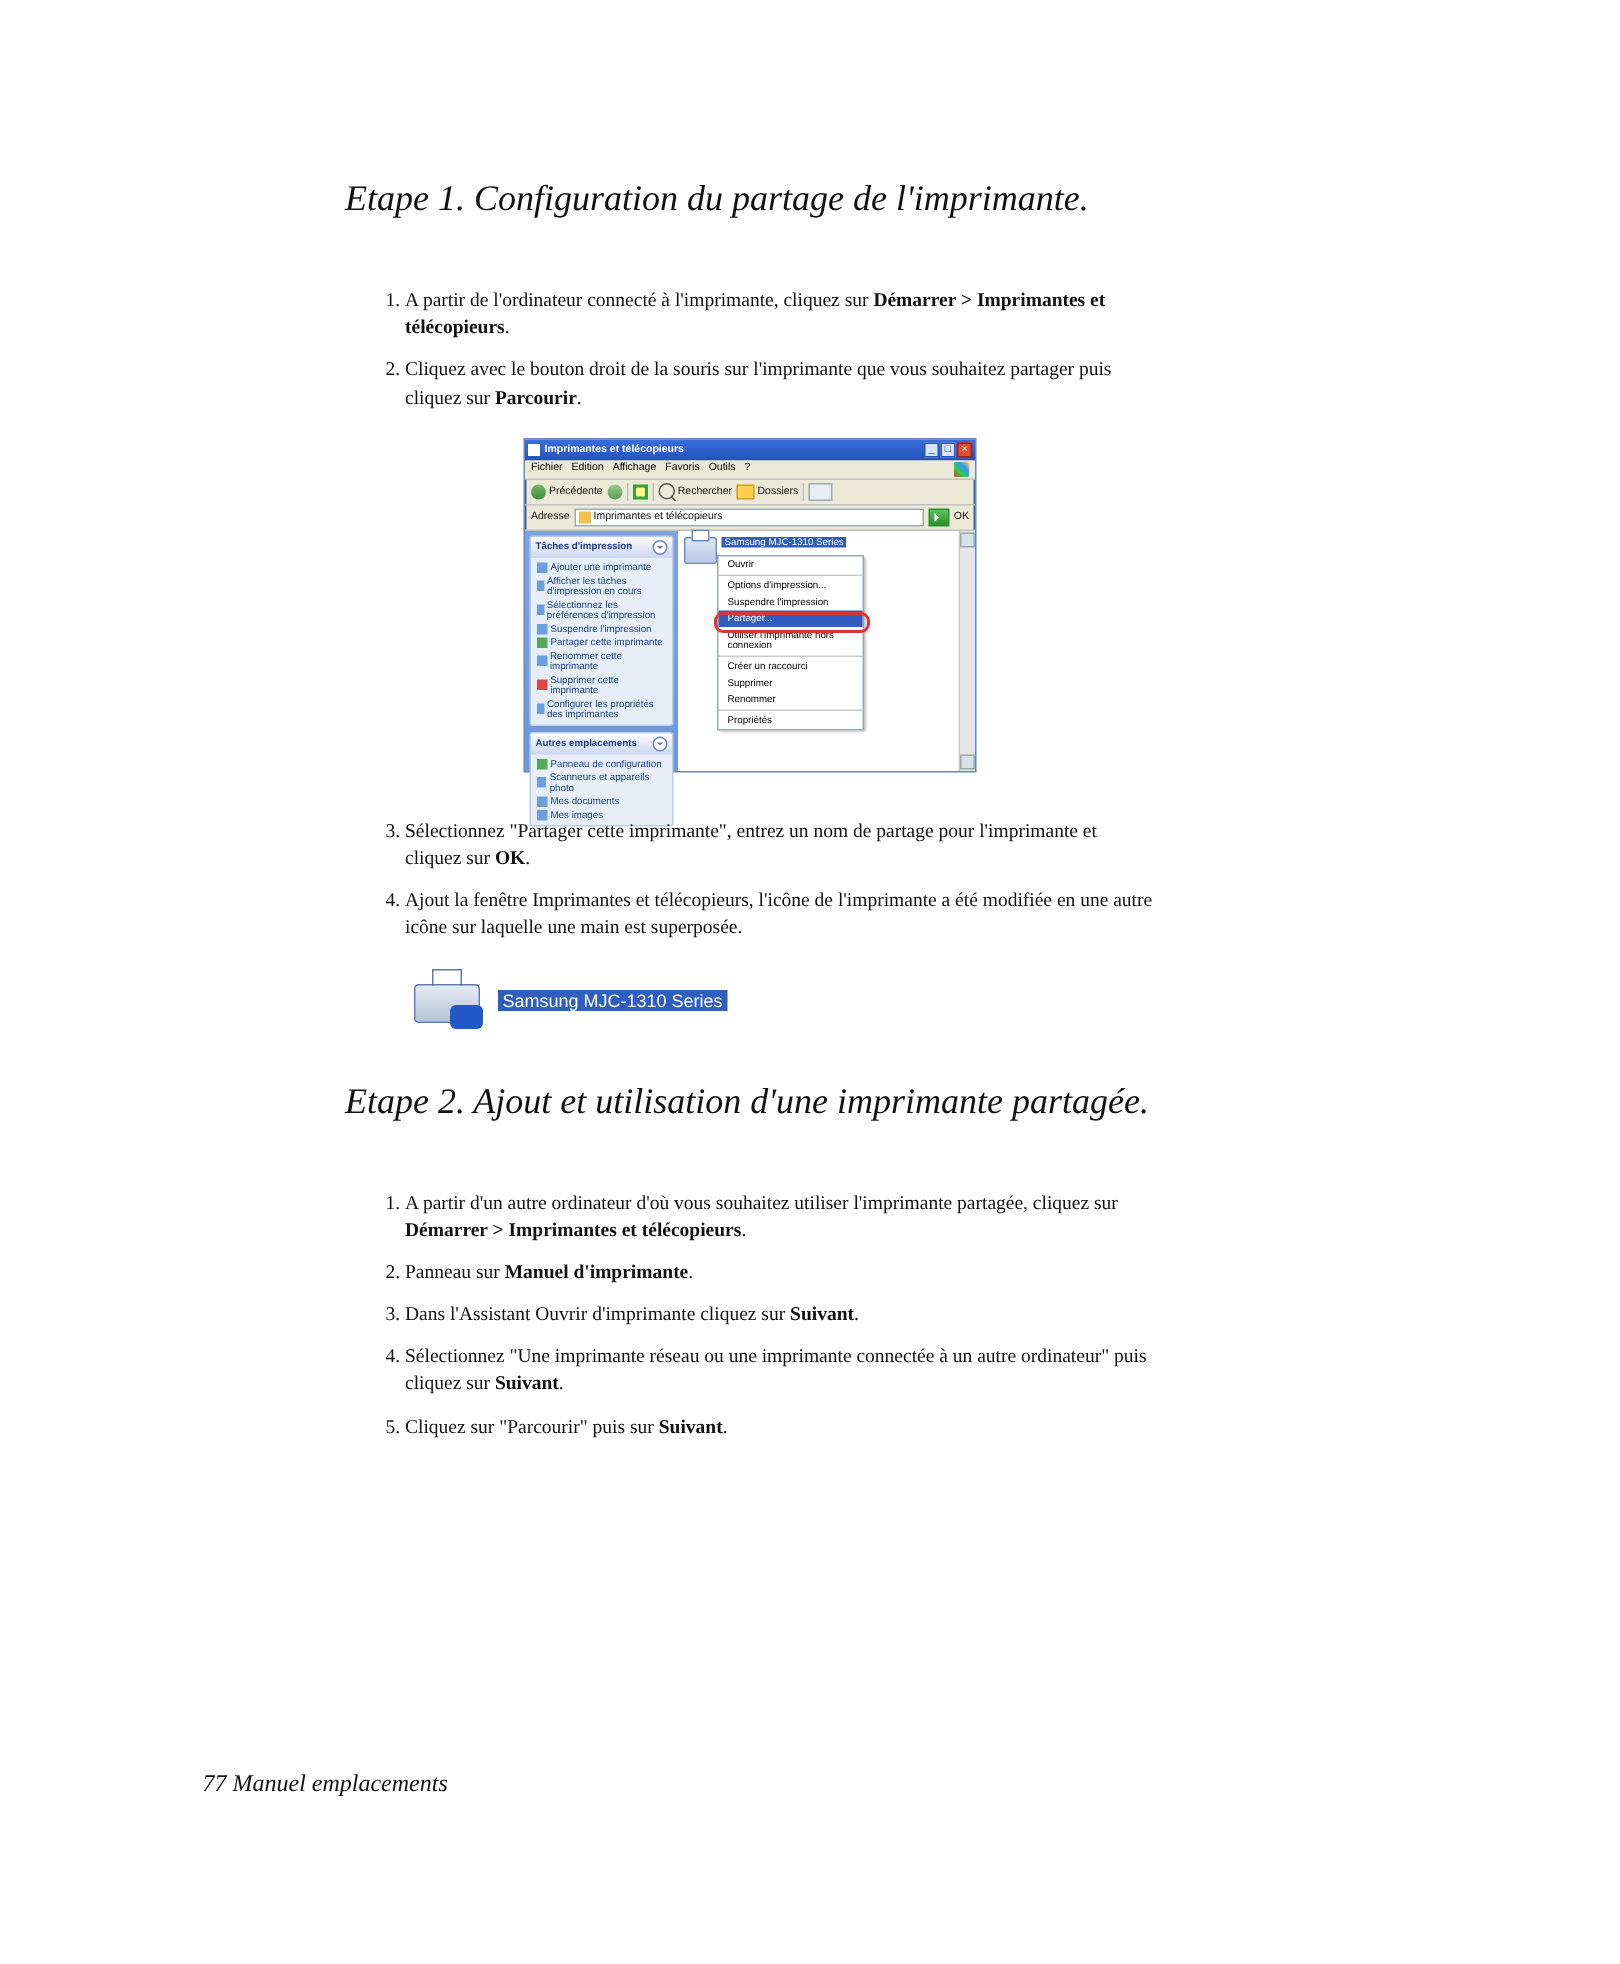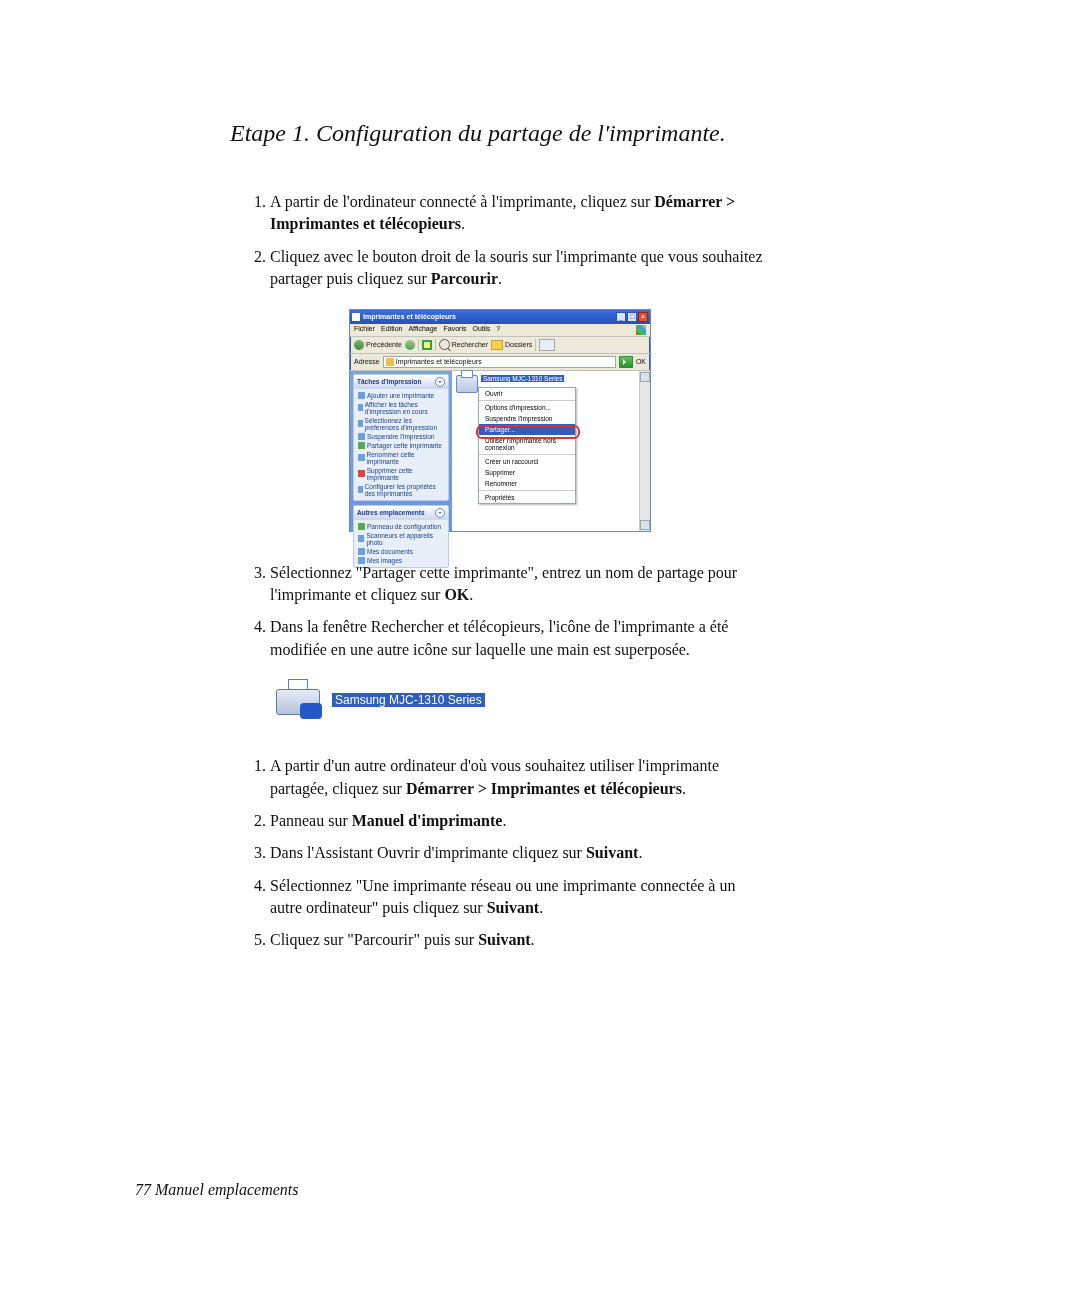--- a/index.html
+++ b/index.html
@@ -19,21 +19,21 @@
   }
   .heading {
     font-style: italic;
     font-size: 24px;
     margin-bottom: 44px;
   }
   ol.top {
     list-style: decimal;
     padding-left: 40px;
     margin: 0 0 18px 0;
-    font-size: 16px;
+    font-size: 13px;
     line-height: 1.4;
   }
   ol.top li {
     margin-bottom: 10px;
   }
   .bold { font-weight: bold; }
   
   .xp-window {
     width: 300px;
     margin: 14px auto 30px auto;
@@ -367,33 +367,34 @@
         <div class="sbbtn"></div>
       </div>
     </div>
   </div>
 
   <ol class="top" start="3">
     <li>
       <span>Sélectionnez "Partager cette imprimante", entrez un nom de partage pour l'imprimante et cliquez sur </span><span class="bold">OK</span><span>.</span>
     </li>
     <li>
-      <span>Dans la fenêtre Rechercher et télécopieurs, l'icône de l'imprimante a été modifiée en une autre icône sur laquelle une main est superposée.</span>
+      <span>Ajout la fenêtre Imprimantes et télécopieurs, l'icône de l'imprimante a été modifiée en une autre icône sur laquelle une main est superposée.</span>
     </li>
   </ol>
 
   <div class="shared-printer">
     <div class="sp-icon">
       <div class="sp-paper"></div>
       <div class="sp-body"></div>
       <div class="sp-hand"></div>
     </div>
     <div class="sp-label">Samsung MJC-1310 Series</div>
   </div>
 
+  <div class="heading">Etape 2. Ajout et utilisation d'une imprimante partagée.</div>
 
   <ol class="top">
     <li>
       <span>A partir d'un autre ordinateur d'où vous souhaitez utiliser l'imprimante partagée, cliquez sur </span><span class="bold">Démarrer &gt; Imprimantes et télécopieurs</span><span>.</span>
     </li>
     <li>
       <span>Panneau sur </span><span class="bold">Manuel d'imprimante</span><span>.</span>
     </li>
     <li>
       <span>Dans l'Assistant Ouvrir d'imprimante cliquez sur </span><span class="bold">Suivant</span><span>.</span>

